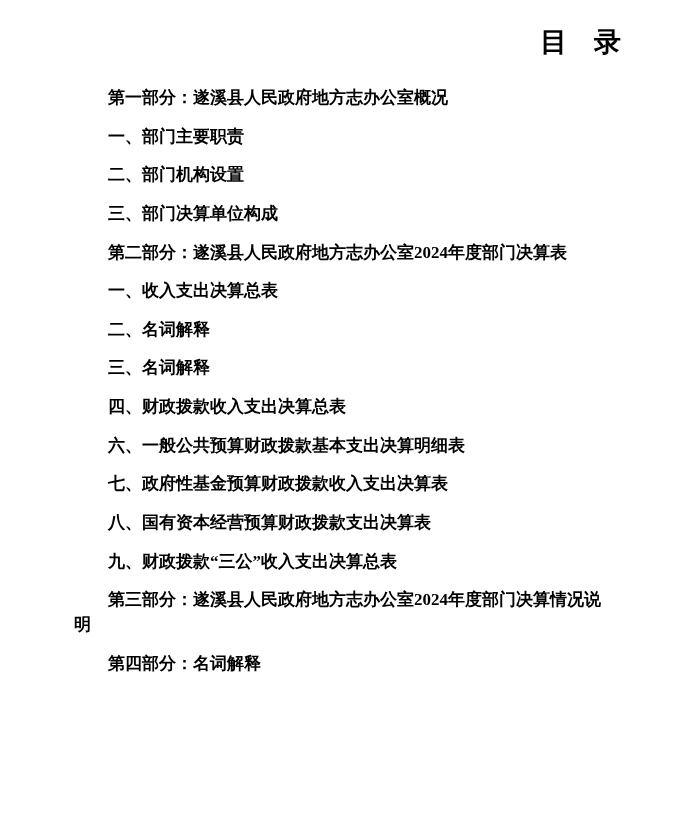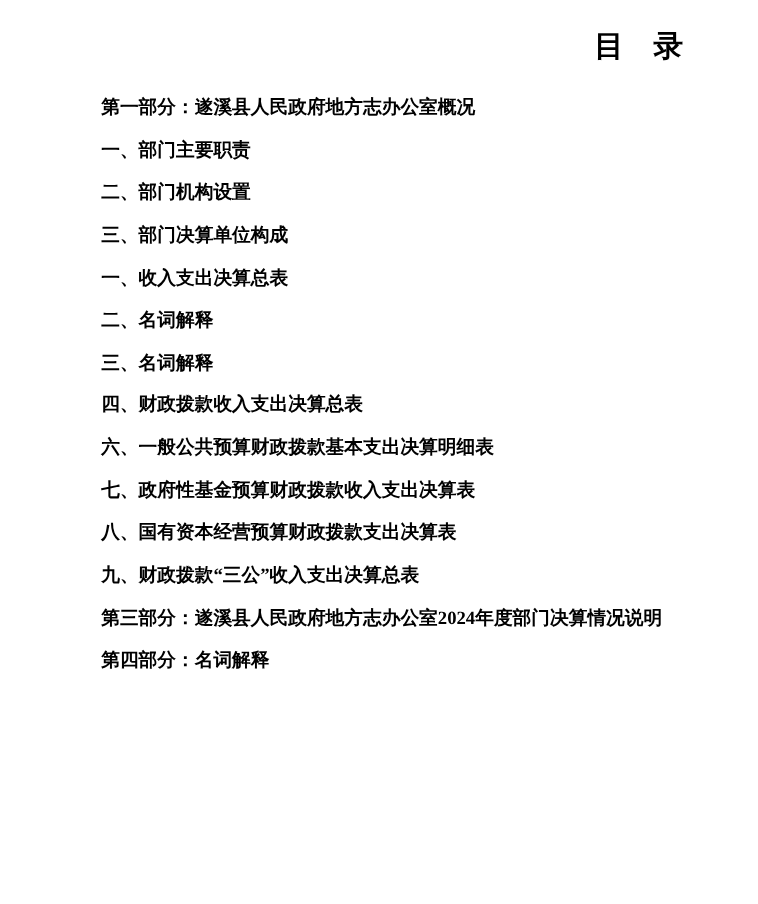--- a/index.html
+++ b/index.html
@@ -24,21 +24,21 @@
   .doc-title {
     text-align: right;
     font-size: 27px;
     font-weight: bold;
     letter-spacing: 10px;
     margin-top: 24px;
     margin-bottom: 26px;
     font-family: "Liberation Serif", "DejaVu Serif", serif;
   }
   .toc {
-    margin: 0;
+    margin: 16px;
     padding: 0;
     list-style: none;
   }
   .toc-entry {
     font-size: 17px;
     line-height: 1.45;
     margin-bottom: 14px;
   }
   .toc-entry.level-part {
     font-weight: bold;
@@ -53,20 +53,21 @@
 <body>
 
 <div class="page">
   <div class="doc-title">目 录</div>
 
   <ul class="toc">
     <li class="toc-entry level-part">第一部分：遂溪县人民政府地方志办公室概况</li>
     <li class="toc-entry level-item">一、部门主要职责</li>
     <li class="toc-entry level-item">二、部门机构设置</li>
     <li class="toc-entry level-item">三、部门决算单位构成</li>
+    <li class="toc-entry level-part">第二部分：遂溪县人民政府地方志办公室2024年度部门决算表</li>
     <li class="toc-entry level-item">一、收入支出决算总表</li>
     <li class="toc-entry level-item">二、名词解释</li>
     <li class="toc-entry level-item">三、名词解释</li>
     <li class="toc-entry level-item">四、财政拨款收入支出决算总表</li>
     <li class="toc-entry level-item">六、一般公共预算财政拨款基本支出决算明细表</li>
     <li class="toc-entry level-item">七、政府性基金预算财政拨款收入支出决算表</li>
     <li class="toc-entry level-item">八、国有资本经营预算财政拨款支出决算表</li>
     <li class="toc-entry level-item">九、财政拨款“三公”收入支出决算总表</li>
     <li class="toc-entry level-part">第三部分：遂溪县人民政府地方志办公室2024年度部门决算情况说明</li>
     <li class="toc-entry level-part">第四部分：名词解释</li>

